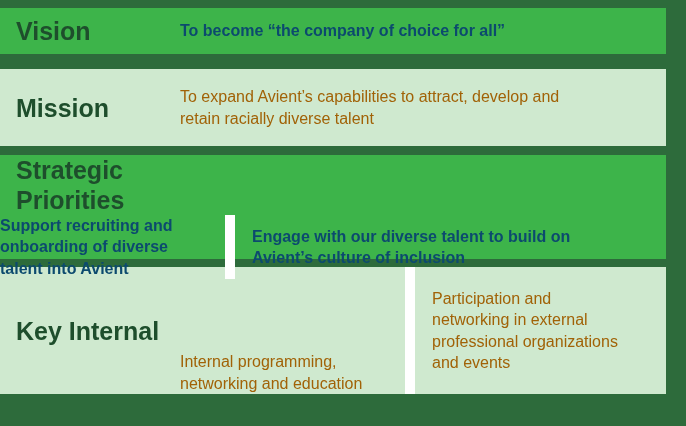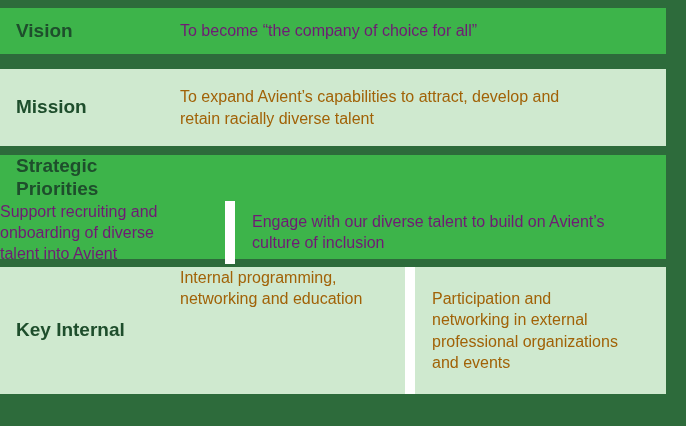--- a/index.html
+++ b/index.html
@@ -23,42 +23,42 @@
   .r2 { height: 77px;  margin-bottom: 9px; }
   .r3 { height: 104px; margin-bottom: 8px; flex-direction: column; }
   .r4 { height: 127px; }
   .label {
     width: 180px;
     padding-left: 16px;
     padding-right: 14px;
     display: flex;
     align-items: center;
     font-weight: 700;
-    font-size: 19px;
+    font-size: 25px;
     line-height: 1.2;
     color: #1e4e2c;
   }
   .cells {
     flex: 1;
     display: flex;
     align-items: center;
   }
   .cells.split { align-items: stretch; }
   .cell {
     font-size: 16px;
     line-height: 1.33;
   }
-  .bright .cell { color: #701a75; }
+  .bright .cell { color: #0c4a6e; font-weight: bold; }
   .light  .cell { color: #a16207; }
   .single-cell { max-width: 440px; padding-right: 20px; }
   .col1 {
     width: 225px;
     padding-right: 28px;
     display: flex;
-    align-items: flex-start;
+    align-items: flex-end;
   }
   .divider {
     width: 10px;
     background: #ffffff;
   }
   .col2 {
     flex: 1;
     display: flex;
     align-items: center;
     padding-left: 17px;

